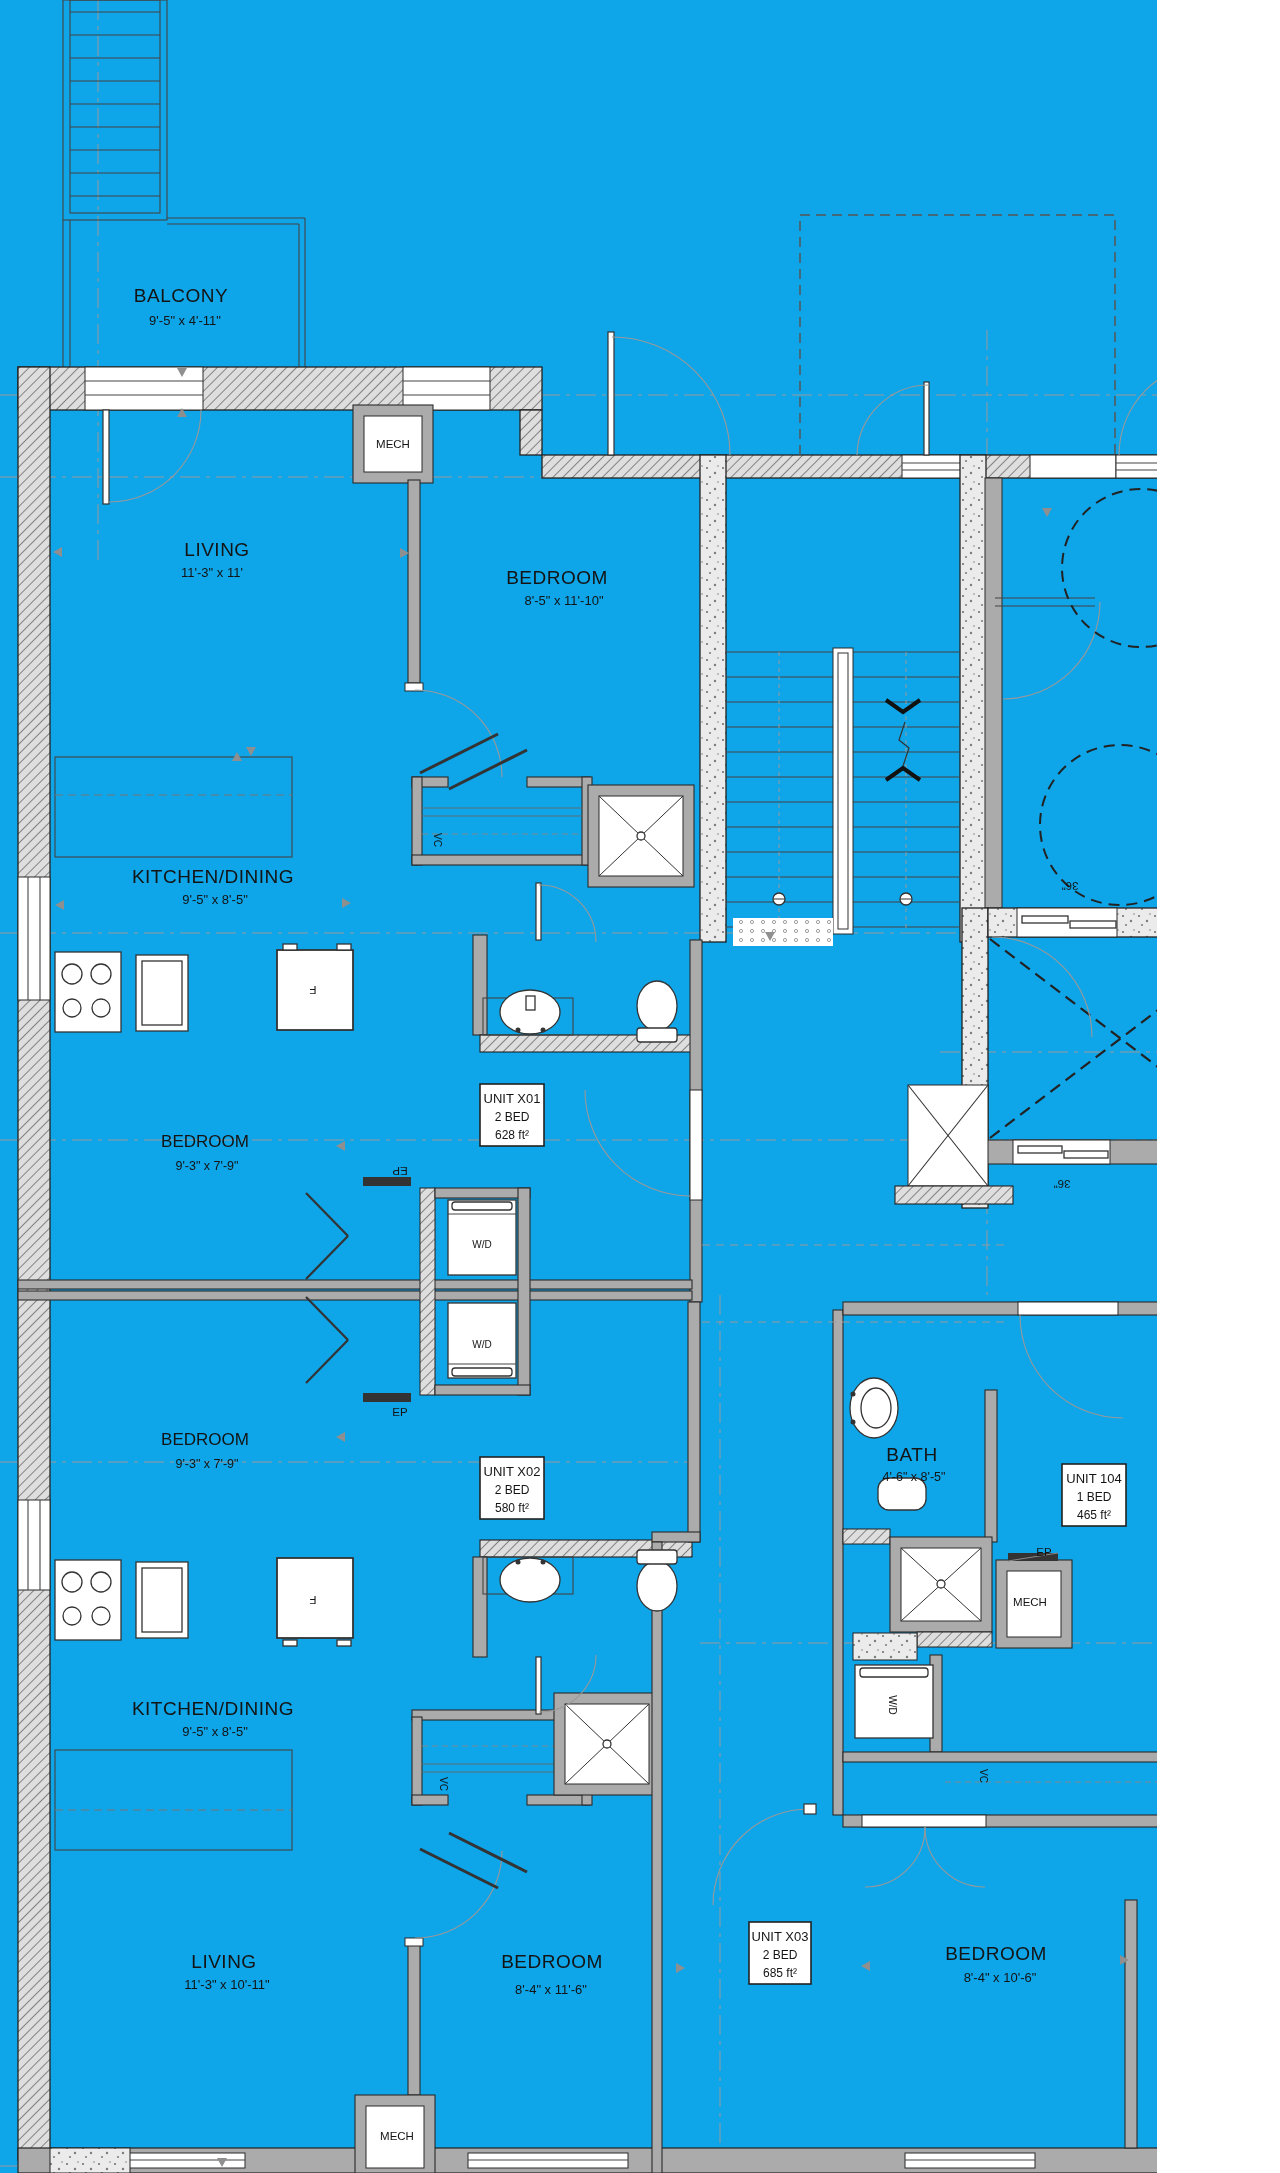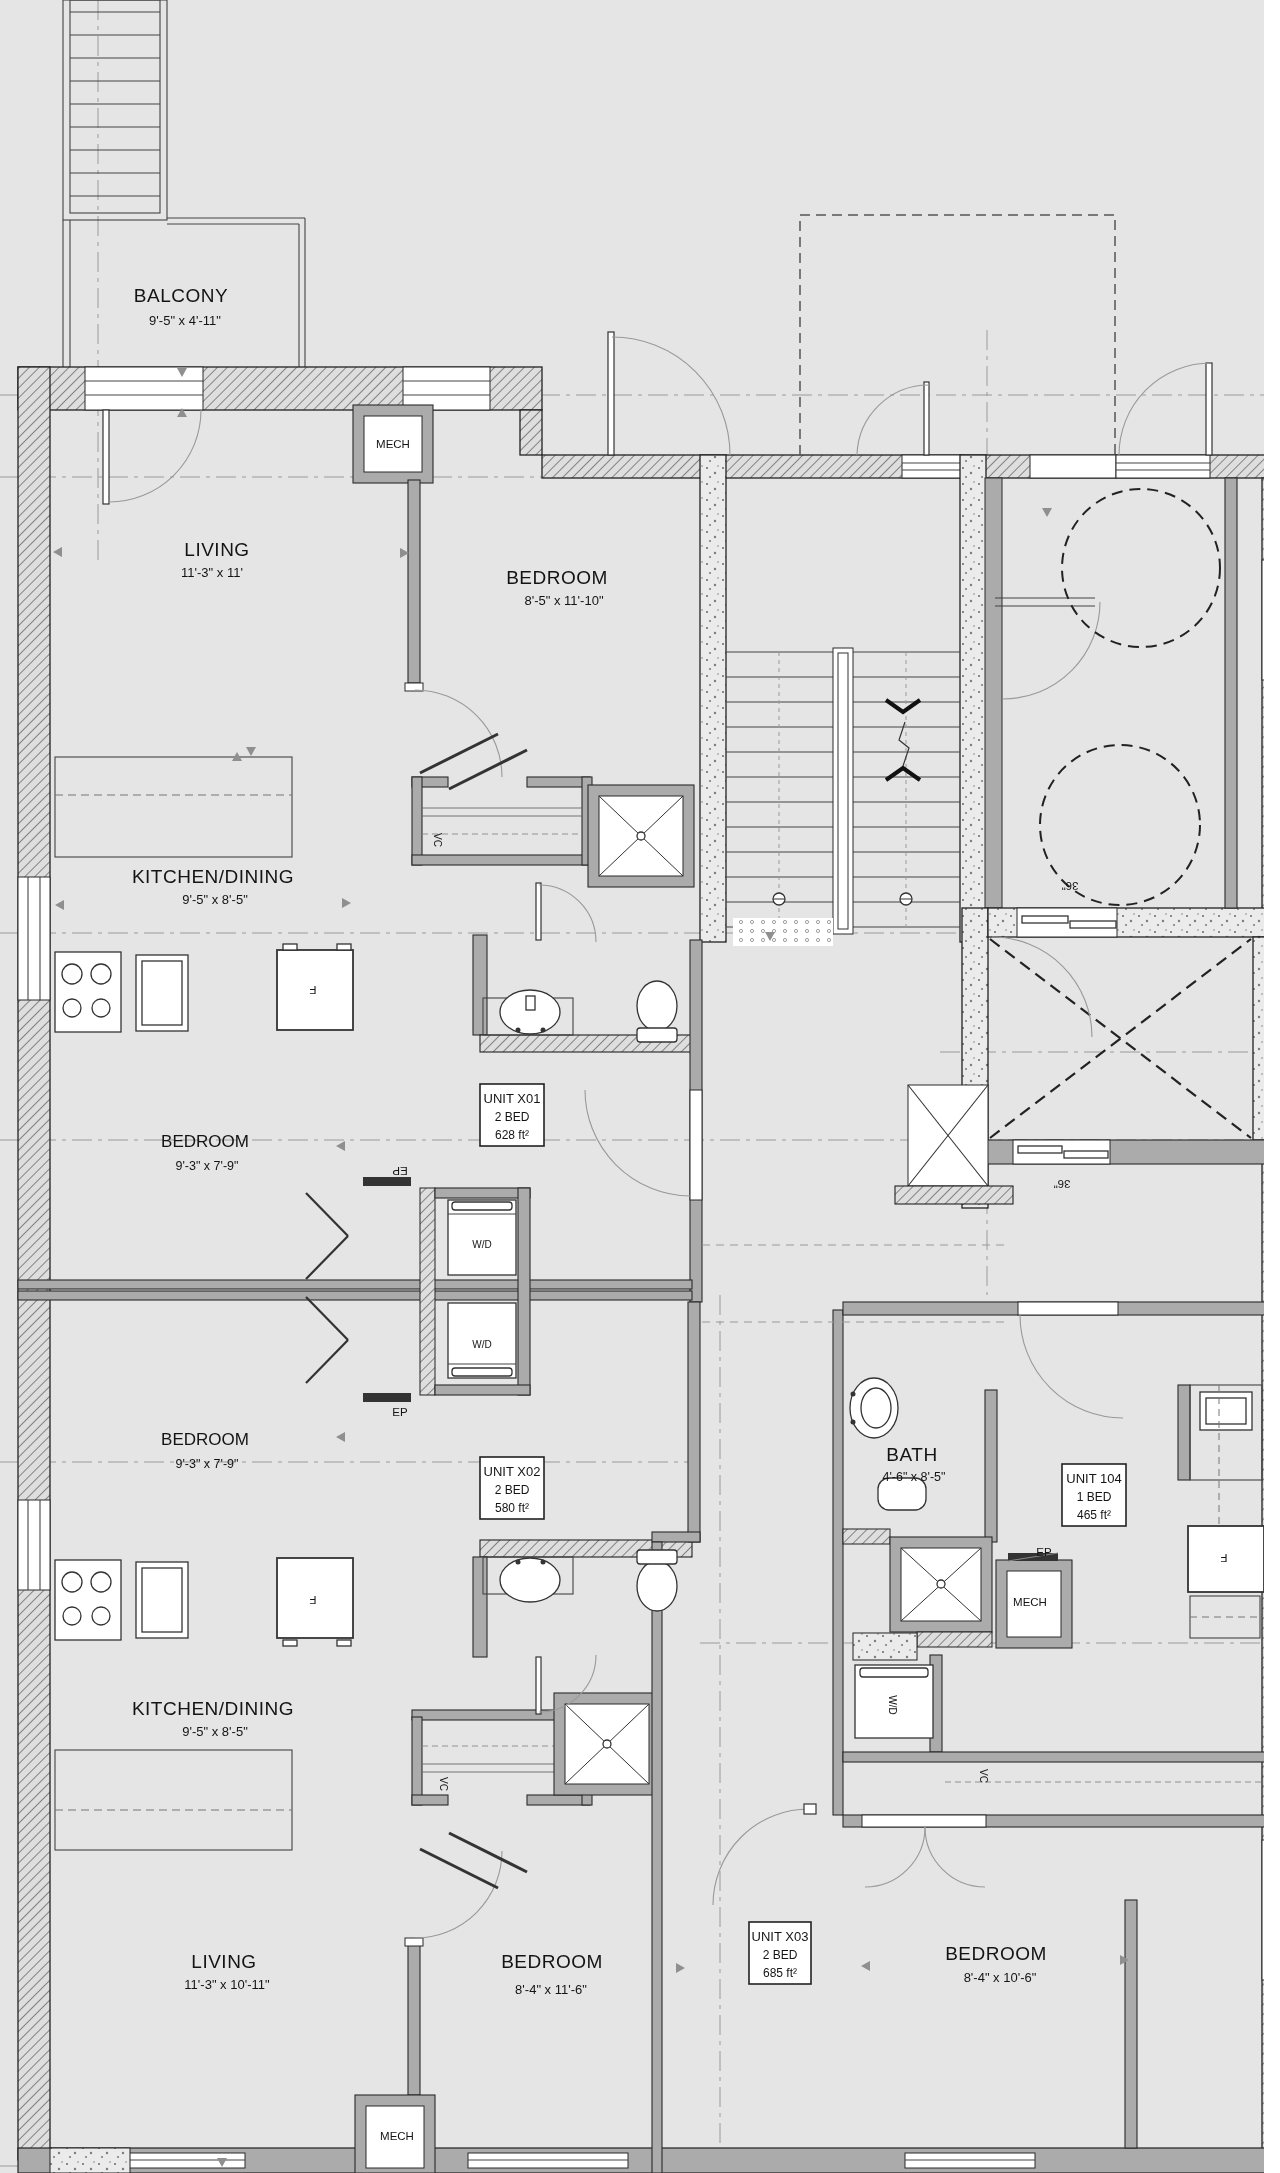--- a/index.html
+++ b/index.html
@@ -1,16 +1,16 @@
 <!DOCTYPE html>
 <html><head>
 <meta charset="utf-8">
 <style>
   html,body{margin:0;padding:0;background:#fff;}
-  .page{width:1264px;height:2173px;overflow:hidden;position:relative;background:#e5e5e5;}
+  .page{width:1157px;height:2173px;overflow:hidden;position:relative;background:#0ea5e9;}
   svg{display:block;font-family:"Liberation Sans", sans-serif;}
   text{fill:#141414;}
   .room{font-size:19px;letter-spacing:.5px;}
   .room-sm{font-size:17px;}
   .dims{font-size:13px;}
   .dims-sm{font-size:12.5px;}
   .tag{font-size:11.5px;}
   .tag-sm{font-size:10px;}
   .unitline1{font-size:13px;}
   .unitline2{font-size:12px;}

